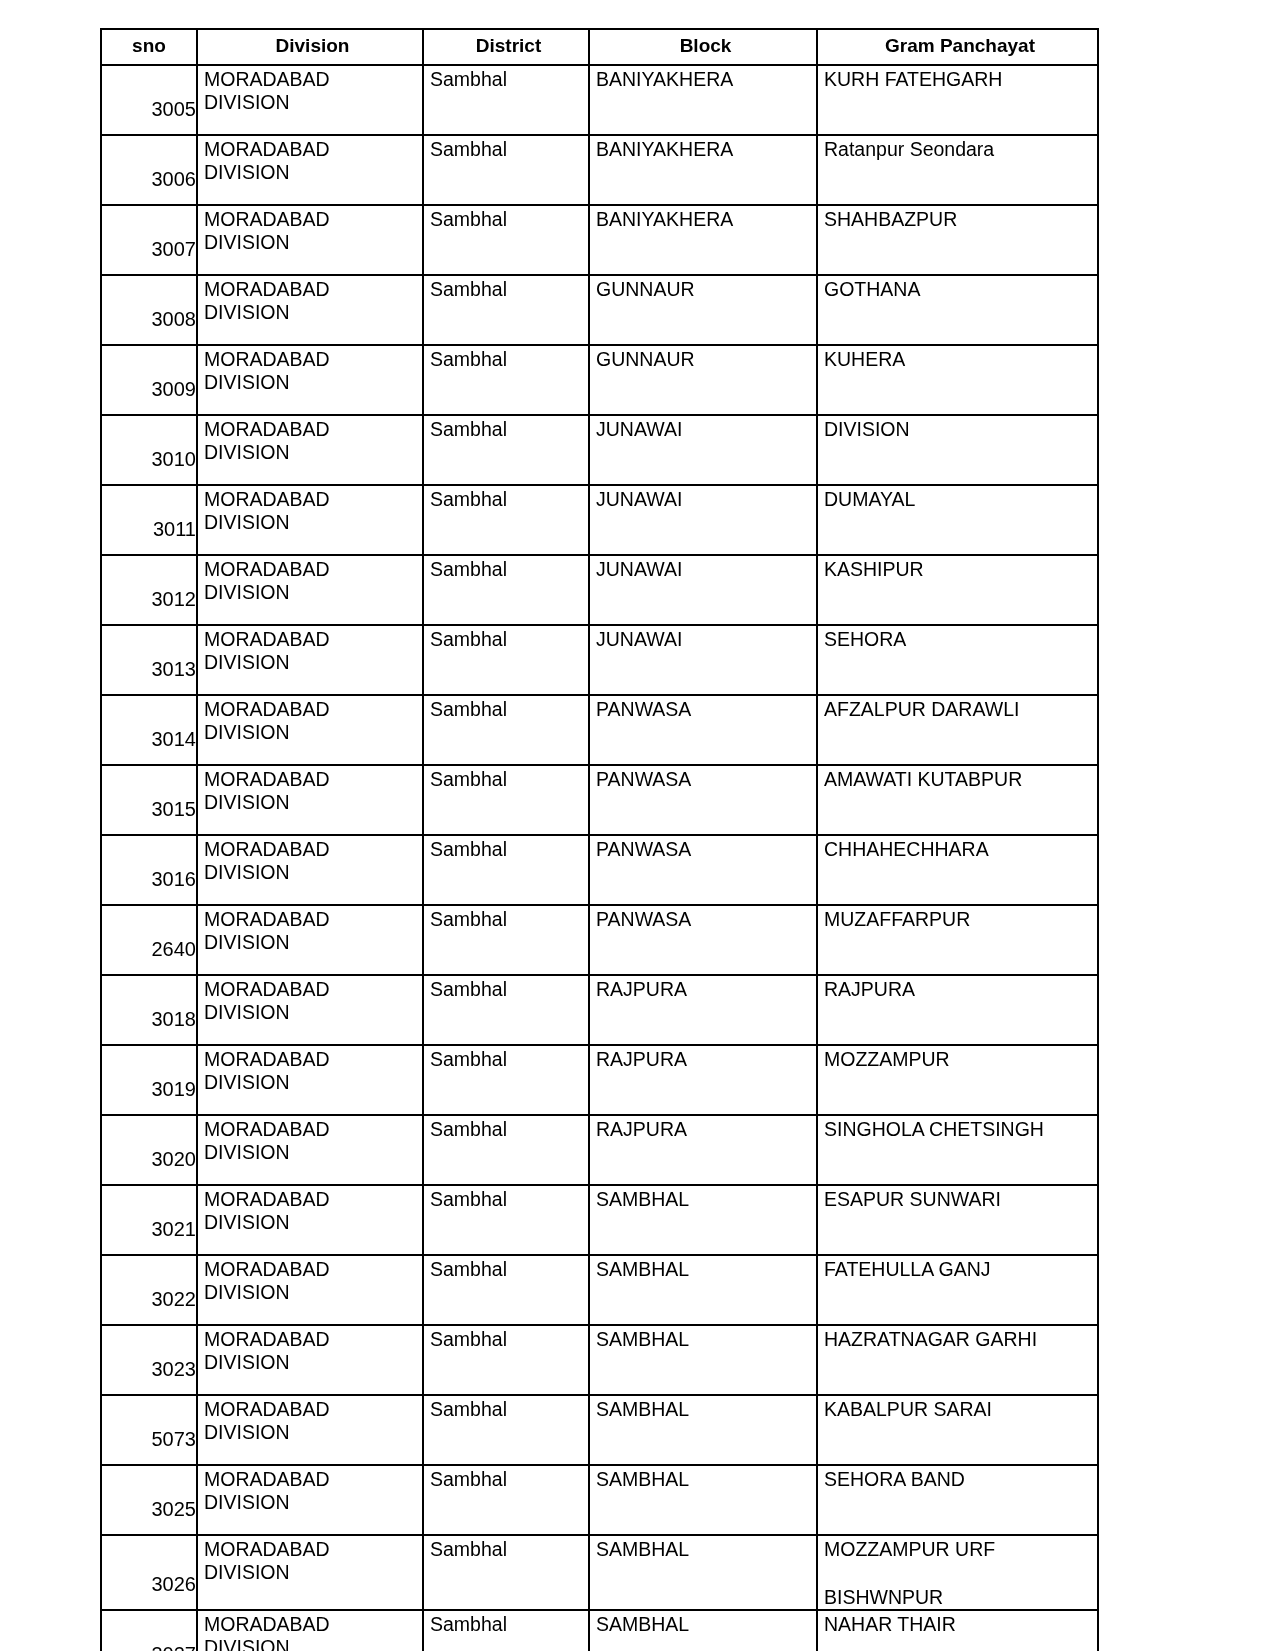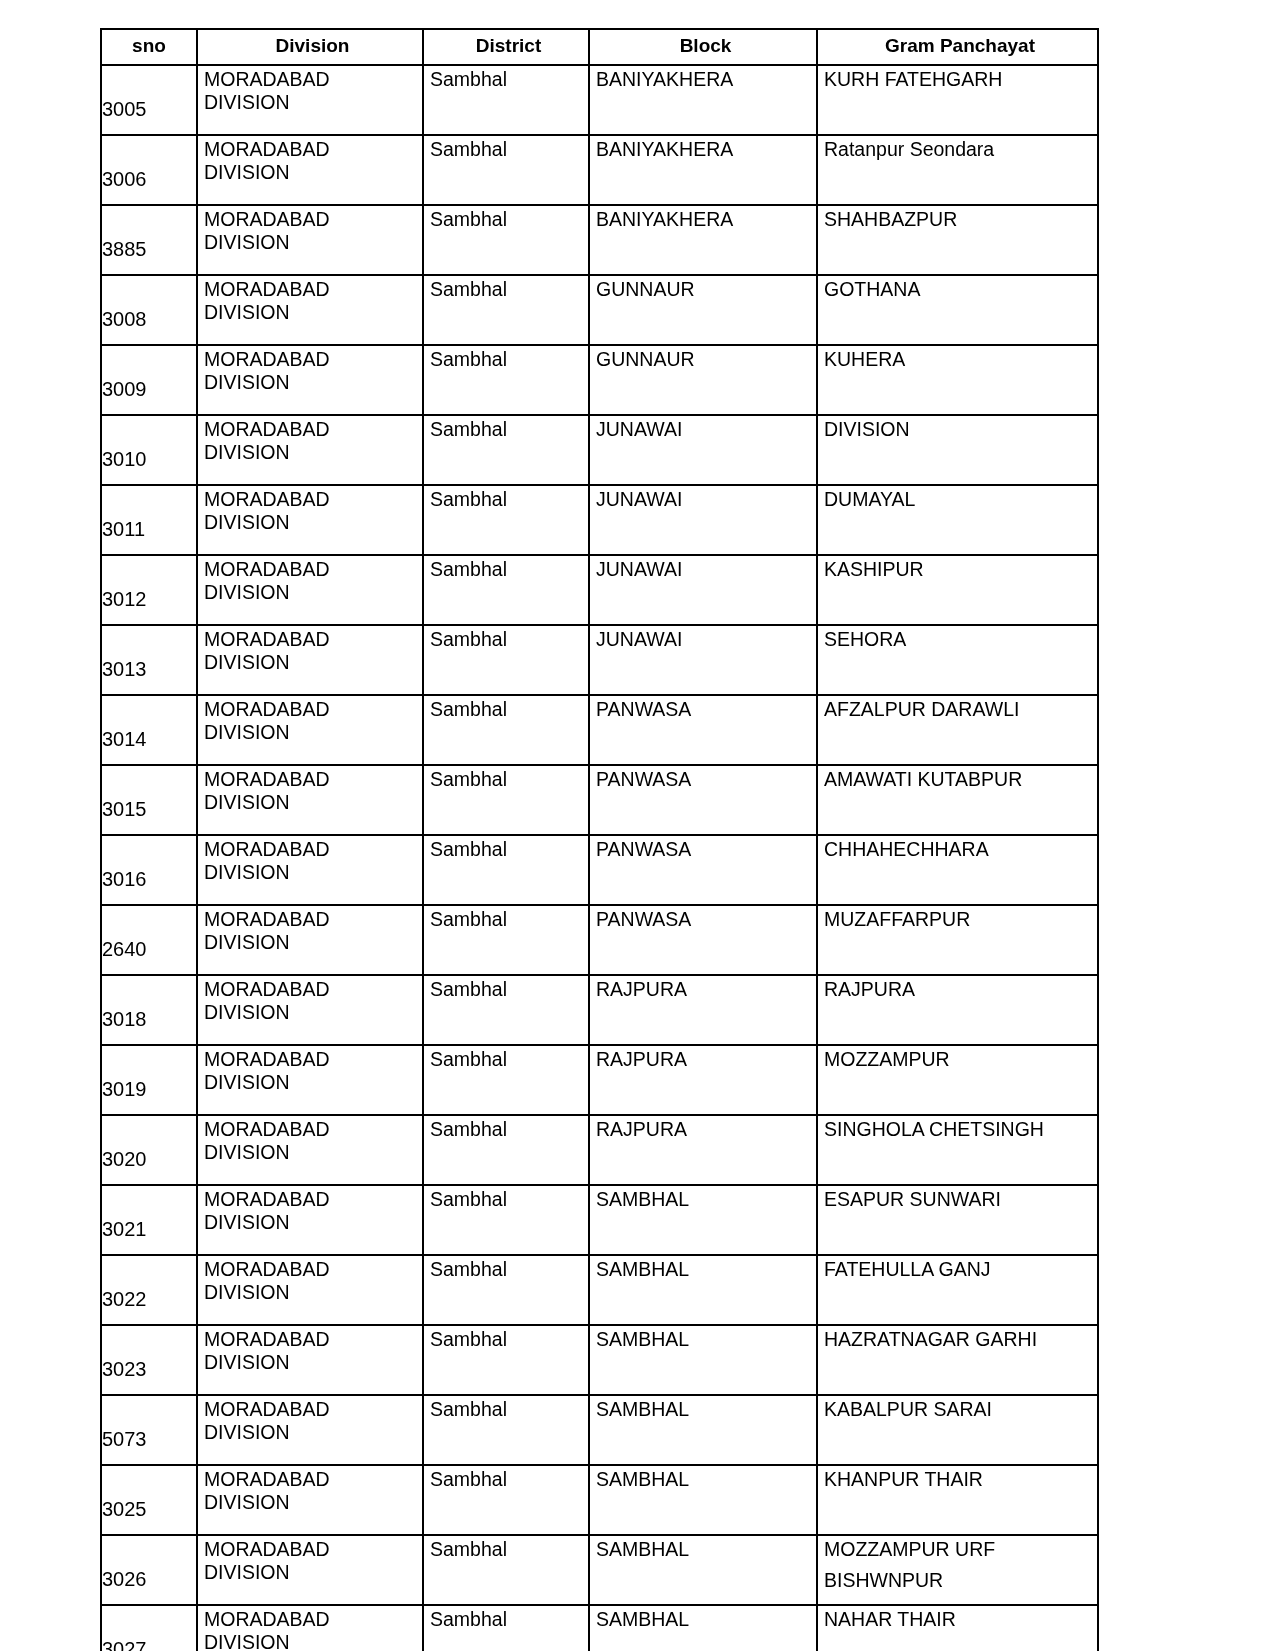--- a/index.html
+++ b/index.html
@@ -55,31 +55,31 @@
     text-align: center;
     white-space: nowrap;
   }
   table.gp-table thead th.th-sno {
     text-align: center;
     padding-left: 0;
   }
   
   tr.row-tall td { height: 56px; }
   tr.row-tall td.cell-sno {
-    text-align: left;
+    text-align: right;
     vertical-align: bottom;
     padding-bottom: 12px;
     font-size: 20px;
   }
   tr.row-tall td.cell-text {
     padding: 2px 4px 0 6px;
     vertical-align: top;
   }
   .wrap-line { display: block; }
-  .wrap-line + .wrap-line { margin-top: 8px; }
+  .wrap-line + .wrap-line { margin-top: 25px; }
 </style>
 </head>
 <body>
 
 <div class="page">
   <div class="table-wrap">
     <table class="gp-table">
       <colgroup>
         <col class="c-sno">
           <col class="c-div">
@@ -105,21 +105,21 @@
             <td class="cell-text">KURH FATEHGARH</td>
           </tr>
           <tr class="row-tall">
             <td class="cell-sno">3006</td>
             <td class="cell-text">MORADABAD DIVISION</td>
             <td class="cell-text">Sambhal</td>
             <td class="cell-text">BANIYAKHERA</td>
             <td class="cell-text">Ratanpur Seondara</td>
           </tr>
           <tr class="row-tall">
-            <td class="cell-sno">3885</td>
+            <td class="cell-sno">3007</td>
             <td class="cell-text">MORADABAD DIVISION</td>
             <td class="cell-text">Sambhal</td>
             <td class="cell-text">BANIYAKHERA</td>
             <td class="cell-text">SHAHBAZPUR</td>
           </tr>
           <tr class="row-tall">
             <td class="cell-sno">3008</td>
             <td class="cell-text">MORADABAD DIVISION</td>
             <td class="cell-text">Sambhal</td>
             <td class="cell-text">GUNNAUR</td>
@@ -235,21 +235,21 @@
             <td class="cell-text">MORADABAD DIVISION</td>
             <td class="cell-text">Sambhal</td>
             <td class="cell-text">SAMBHAL</td>
             <td class="cell-text">KABALPUR SARAI</td>
           </tr>
           <tr class="row-tall">
             <td class="cell-sno">3025</td>
             <td class="cell-text">MORADABAD DIVISION</td>
             <td class="cell-text">Sambhal</td>
             <td class="cell-text">SAMBHAL</td>
-            <td class="cell-text">KHANPUR THAIR</td>
+            <td class="cell-text">SEHORA BAND</td>
           </tr>
           <tr class="row-tall">
             <td class="cell-sno">3026</td>
             <td class="cell-text">MORADABAD DIVISION</td>
             <td class="cell-text">Sambhal</td>
             <td class="cell-text">SAMBHAL</td>
             <td class="cell-text">
               <span class="wrap-line">MOZZAMPUR URF</span>
               <span class="wrap-line">BISHWNPUR</span>
             </td>

